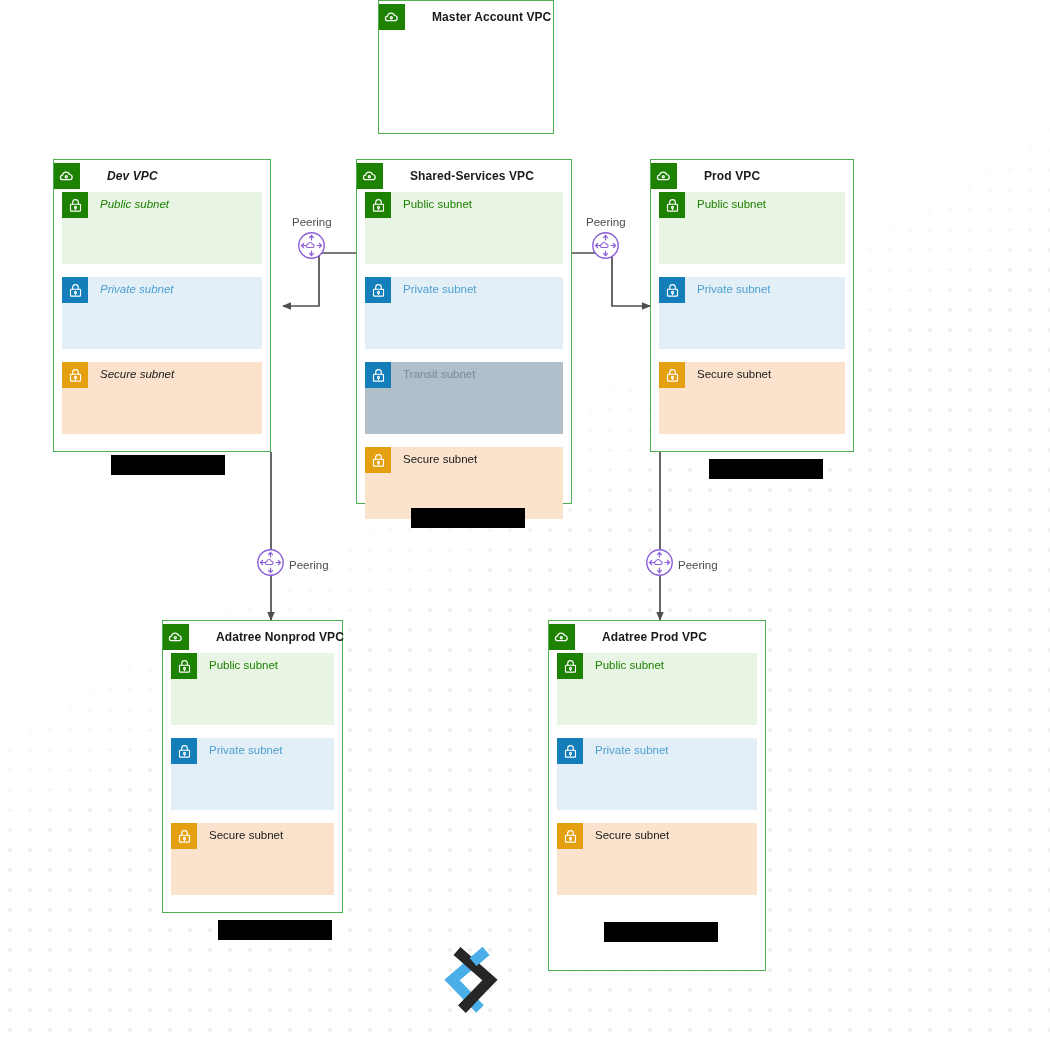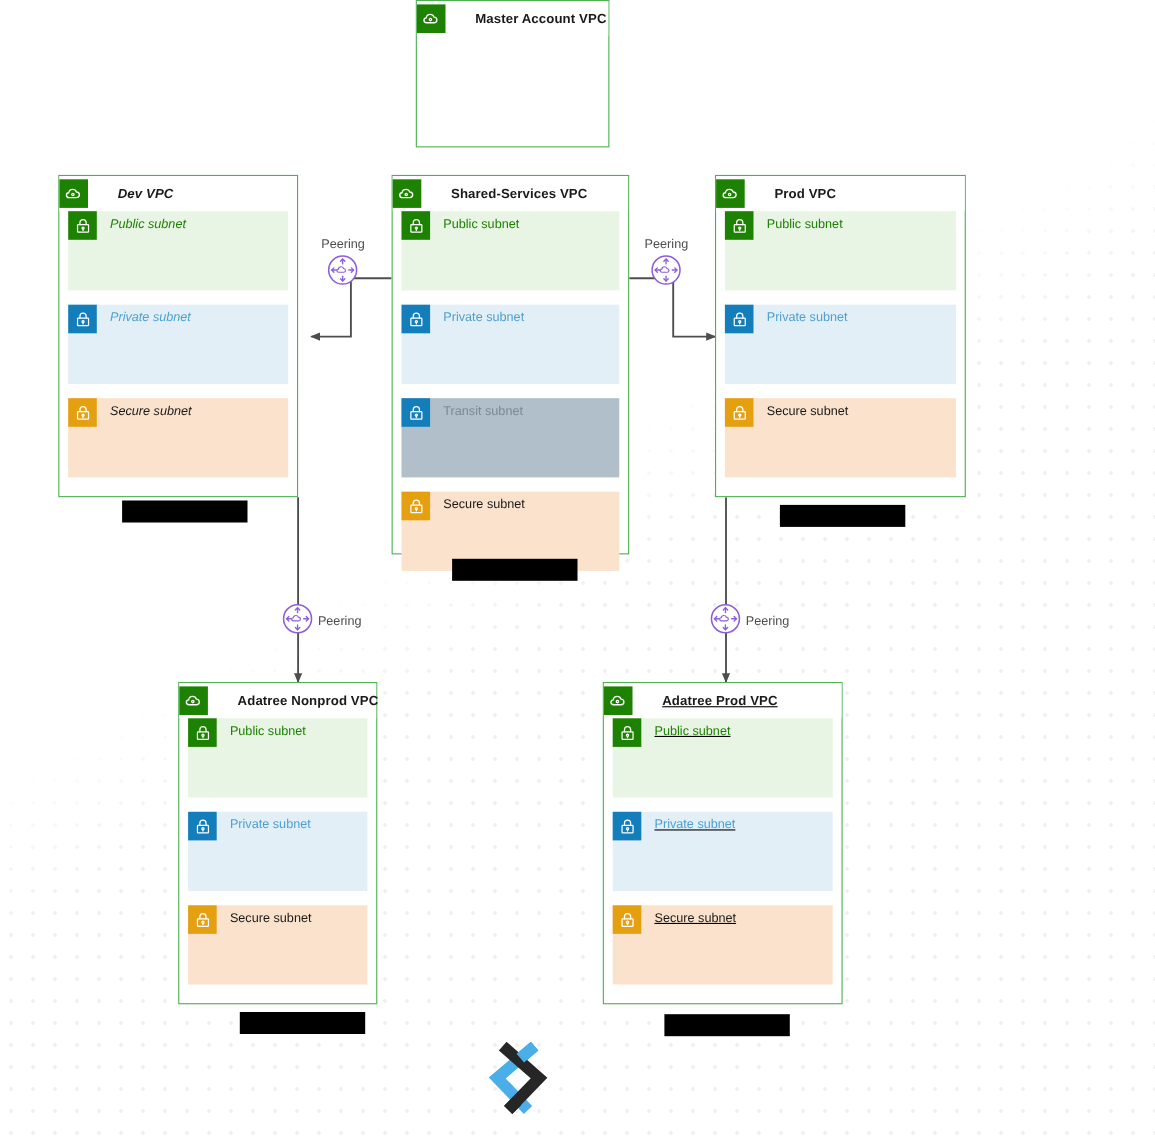--- a/index.html
+++ b/index.html
@@ -261,21 +261,21 @@
           <circle cx="12" cy="15" r="1.6"></circle>
           <path d="M12 16.6 V18.4"></path>
         </svg>
       </span>
       <span class="subnet-label">Secure subnet</span>
     </div>
   </div>
 </div>
 <div class="redaction" style="left:411px; top:508px; width:114px; height:20px;"></div>
 
-<div class="vpc" id="vpc-prod" style="left:650px; top:159px; width:228px; height:293px;">
+<div class="vpc" id="vpc-prod" style="left:650px; top:159px; width:204px; height:293px;">
   <div class="vpc-header">
     <span class="vpc-icon">
       <svg width="17" height="17" viewBox="0 0 24 24" fill="none" stroke="#ffffff" stroke-width="1.7" stroke-linecap="round" stroke-linejoin="round">
         <path d="M5.5 16.5 C3.3 16.5 2 15.1 2 13.3 C2 11.6 3.3 10.3 5 10.2 C5.3 7.6 7.4 5.8 10 5.8 C12.3 5.8 14.2 7.2 14.8 9.2 C17 9.3 18.6 10.9 18.6 12.9 C18.6 14.9 17 16.5 14.9 16.5 Z"></path>
         <circle cx="10.3" cy="12.4" r="1.5"></circle>
       </svg>
     </span>
     <span class="vpc-title">Prod VPC</span>
   </div>
   <div class="subnets">
@@ -357,21 +357,21 @@
           <circle cx="12" cy="15" r="1.6"></circle>
           <path d="M12 16.6 V18.4"></path>
         </svg>
       </span>
       <span class="subnet-label">Secure subnet</span>
     </div>
   </div>
 </div>
 <div class="redaction" style="left:218px; top:920px; width:114px; height:20px;"></div>
 
-<div class="vpc" id="vpc-adatree-prod" style="left:548px; top:620px; width:218px; height:293px;text-decoration:underline;">
+<div class="vpc" id="vpc-adatree-prod" style="left:548px; top:620px; width:218px; height:351px;">
   <div class="vpc-header">
     <span class="vpc-icon">
       <svg width="17" height="17" viewBox="0 0 24 24" fill="none" stroke="#ffffff" stroke-width="1.7" stroke-linecap="round" stroke-linejoin="round">
         <path d="M5.5 16.5 C3.3 16.5 2 15.1 2 13.3 C2 11.6 3.3 10.3 5 10.2 C5.3 7.6 7.4 5.8 10 5.8 C12.3 5.8 14.2 7.2 14.8 9.2 C17 9.3 18.6 10.9 18.6 12.9 C18.6 14.9 17 16.5 14.9 16.5 Z"></path>
         <circle cx="10.3" cy="12.4" r="1.5"></circle>
       </svg>
     </span>
     <span class="vpc-title">Adatree Prod VPC</span>
   </div>
   <div class="subnets">

